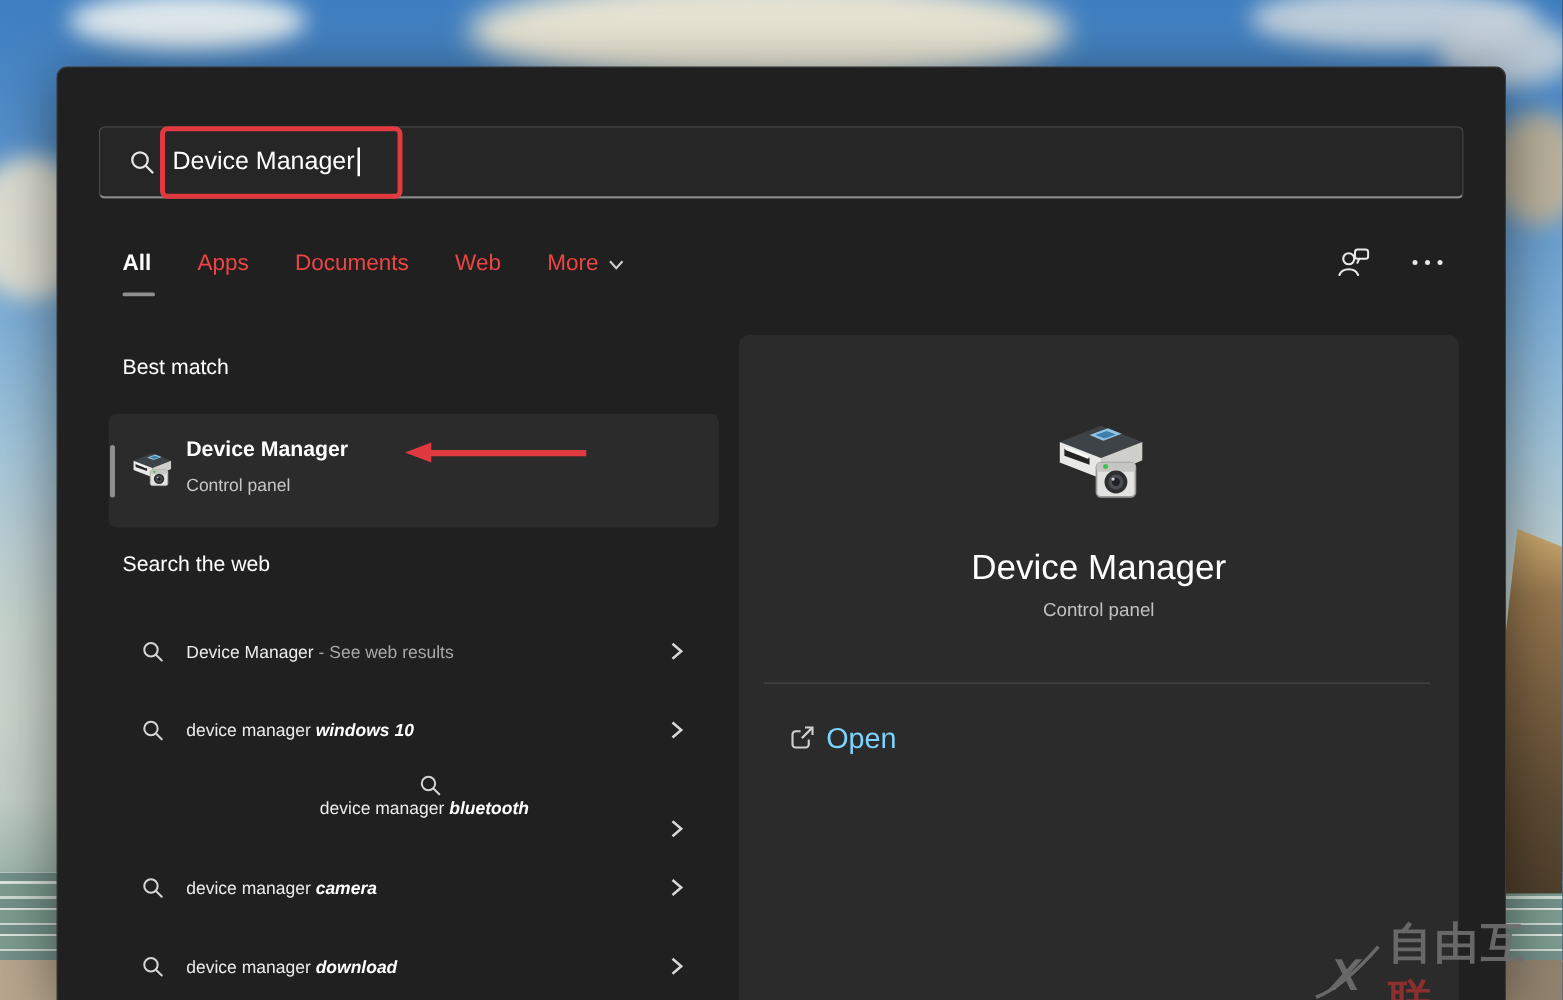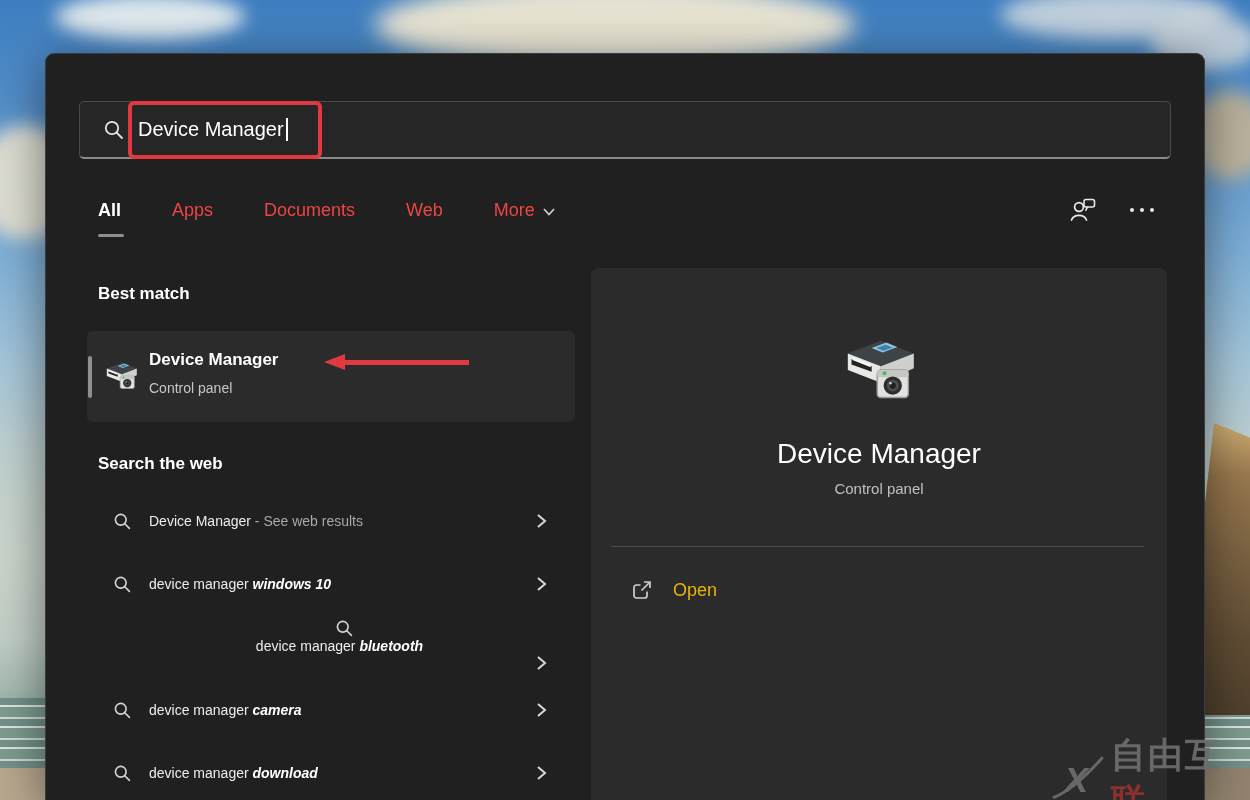--- a/index.html
+++ b/index.html
@@ -33,34 +33,34 @@
   .searchbox { position:absolute; left:33px; top:47px; width:1092px; height:58px;
     background:#262626; border:1px solid #4a4a4a; border-bottom:2px solid #8a8a8a;
     border-radius:5px; display:flex; align-items:center; }
   .searchbox .mag { margin-left:23px; flex:0 0 auto; }
   .query { margin-left:13px; color:#fff; font-size:20px; }
   .caret { display:inline-block; width:2px; height:23px; background:#fff; vertical-align:-4px; margin-left:2px; }
   .red-box { position:absolute; left:82px; top:47px; width:194px; height:58px;
     border:4px solid #e03a40; border-radius:6px; pointer-events:none; }
 
   
-  .tabs { position:absolute; left:52px; top:146px; display:flex; gap:51px; align-items:center; }
+  .tabs { position:absolute; left:52px; top:146px; display:flex; gap:37px; align-items:center; }
   .tab { font-size:18px; color:#ef4444; position:relative; cursor:default; display:flex; align-items:center; }
   .tab.active { color:#fff; font-weight:600; }
   .tab-underline { position:absolute; left:52px; top:180px; width:26px; height:3px; background:#8f8f8f; border-radius:2px; }
   .tab .chev { margin-left:7px; margin-top:3px; }
 
   .top-icons { position:absolute; right:48px; top:141px; display:flex; align-items:center; gap:30px; }
   .dots { display:flex; gap:6px; align-items:center; padding:6px 2px; }
   .dots i { width:4px; height:4px; border-radius:50%; background:#e8e8e8; }
 
   
-  .section-h { position:absolute; font-size:17px; font-weight:700; color:#fff; }
+  .section-h { position:absolute; font-size:17px; font-weight:400; color:#fff; }
   .h-best { left:52px; top:230px; }
-  .h-web  { left:52px; top:400px; }
+  .h-web  { left:52px; top:388px; }
 
   .best-card { position:absolute; left:41px; top:277px; width:488px; height:91px;
     background:#2b2b2b; border-radius:6px; }
   .scroll-thumb { position:absolute; left:42px; top:302px; width:4px; height:42px; background:#8f8f8f; border-radius:2px; }
   .best-card .dm-ico { position:absolute; left:14px; top:25px; }
   .best-title { position:absolute; left:62px; top:19px; font-size:17px; font-weight:700; color:#fff; }
   .best-sub { position:absolute; left:62px; top:49px; font-size:14px; color:#c6c6c6; }
 
   .arrow { position:absolute; left:278px; top:300px; width:145px; height:16px; display:flex; align-items:center; }
   .arrow-head { width:0; height:0; border-top:8px solid transparent; border-bottom:8px solid transparent; border-right:21px solid #e03a40; }
@@ -76,21 +76,21 @@
 
   
   .preview { position:absolute; left:545px; top:214px; width:576px; height:533px;
     background:#2b2b2b; border-radius:8px 8px 0 0; }
   .preview .dm-ico-big { position:absolute; left:50%; top:58px; transform:translateX(-50%); }
   .pv-title { position:absolute; left:0; right:0; top:170px; text-align:center; font-size:28px; font-weight:400; color:#fff; }
   .pv-sub { position:absolute; left:0; right:0; top:212px; text-align:center; font-size:15px; color:#c0c0c0; }
   .pv-divider { position:absolute; left:20px; right:23px; top:278px; height:1px; background:#4a4a4a; }
   .open-row { position:absolute; left:24px; top:300px; width:528px; height:44px; display:flex; align-items:center; border-radius:5px; }
   .open-row .oi { margin-left:16px; }
-  .open-label { margin-left:20px; font-size:18px; color:#eab308; }
+  .open-label { margin-left:8px; font-size:23px; color:#7dd3fc; }
 
   
   .watermark { position:absolute; left:1050px; top:732px; display:flex; align-items:center; gap:6px; opacity:.92; }
   .wm-cjk { font-size:35px; font-weight:700; letter-spacing:2px; color:#6e6e6e; line-height:46px; }
   .wm-cjk .accent { color:#94312f; }
 </style>
 </head>
 <body>
 
 <div class="desktop">

